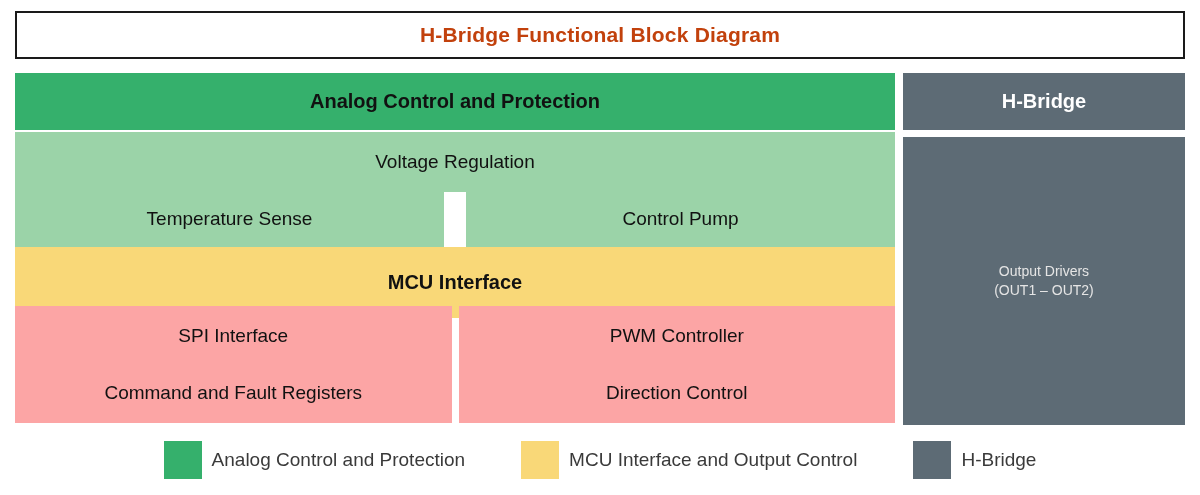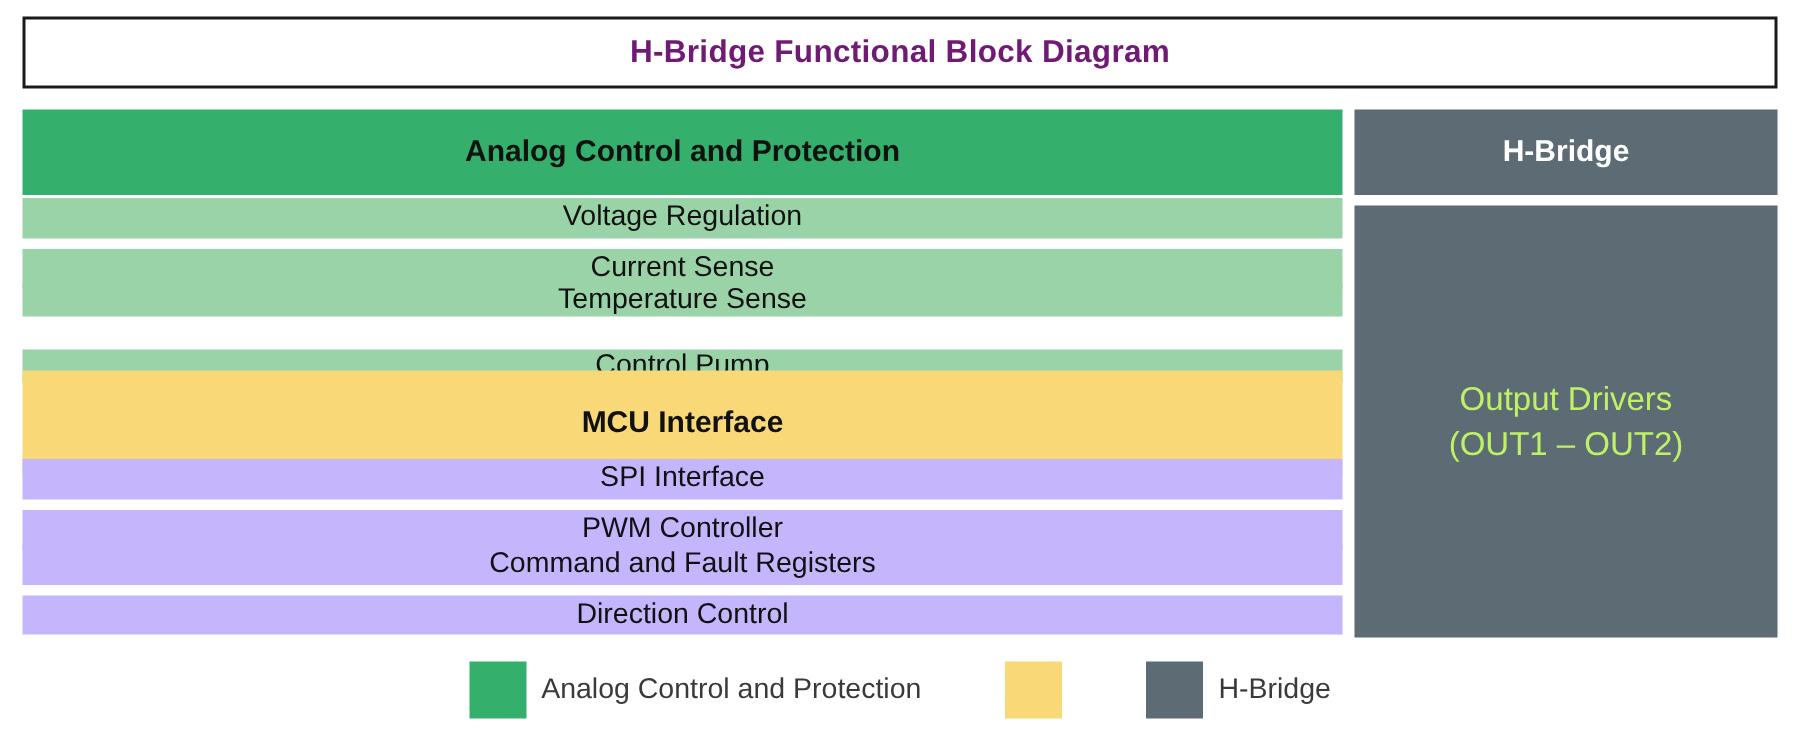--- a/index.html
+++ b/index.html
@@ -33,21 +33,21 @@
     background: #ffffff;
     box-sizing: border-box;
     display: flex;
     align-items: center;
     justify-content: center;
   }
   .title-text {
     font-size: 21px;
     font-weight: bold;
     letter-spacing: 0.2px;
-    color: #701a75;
+    color: #c2410c;
   }
 
   
   .body-area {
     position: absolute;
     left: 15px;
     top: 73px;
     width: 1170px;
     height: 352px;
   }
@@ -95,39 +95,38 @@
   }
 
   
   .sub-row {
     position: absolute;
     left: 0;
     width: 880px;
     height: 60px;
     display: flex;
     gap: 7px;
-    flex-direction: column;
   }
   .sub-row.r1 { top: 59px; }
   .sub-row.r2 { top: 116px; gap: 22px; }
   .sub-row.r3 { top: 233px; }
   .sub-row.r4 { top: 290px; }
 
   .sub-block {
     flex: 1 1 0;
     display: flex;
     align-items: center;
     justify-content: center;
     font-size: 19px;
     font-weight: normal;
     color: #111111;
     box-sizing: border-box;
   }
   .sub-block.green { background: #9bd3a8; }
-  .sub-block.cream { background: #c4b5fd; }
+  .sub-block.cream { background: #fca5a5; }
 
   
   .hb-header {
     height: 57px;
     background: #5d6b75;
     display: flex;
     align-items: center;
     justify-content: center;
     font-size: 20px;
     font-weight: bold;
@@ -135,23 +134,23 @@
     box-sizing: border-box;
   }
   .hb-body {
     margin-top: 7px;
     flex: 1 1 auto;
     background: #5d6b75;
     display: flex;
     align-items: center;
     justify-content: center;
     text-align: center;
-    font-size: 22px;
+    font-size: 14px;
     font-weight: normal;
-    color: #bef264;
+    color: #e5e5e5;
     line-height: 1.35;
     box-sizing: border-box;
   }
   .hb-body .line { display: block; }
 
   
   .legend {
     position: absolute;
     left: 15px;
     top: 437px;
@@ -192,23 +191,20 @@
     <div class="left-col">
 
       <div class="band analog">
         <span>Analog Control and Protection</span>
       </div>
 
       <div class="sub-row r1">
         <div class="sub-block green">
           <span>Voltage Regulation</span>
         </div>
-        <div class="sub-block green">
-          <span>Current Sense</span>
-        </div>
       </div>
 
       <div class="sub-row r2">
         <div class="sub-block green">
           <span>Temperature Sense</span>
         </div>
         <div class="sub-block green">
           <span>Control Pump</span>
         </div>
       </div>
@@ -253,20 +249,21 @@
 
   <div class="legend">
 
     <div class="legend-item">
       <span class="legend-swatch" style="background: rgb(53, 176, 108);"></span>
       <span class="legend-label">Analog Control and Protection</span>
     </div>
 
     <div class="legend-item">
       <span class="legend-swatch" style="background: rgb(249, 216, 120);"></span>
+      <span class="legend-label">MCU Interface and Output Control</span>
     </div>
 
     <div class="legend-item">
       <span class="legend-swatch" style="background: rgb(93, 107, 117);"></span>
       <span class="legend-label">H-Bridge</span>
     </div>
 
   </div>
 
 </div>

